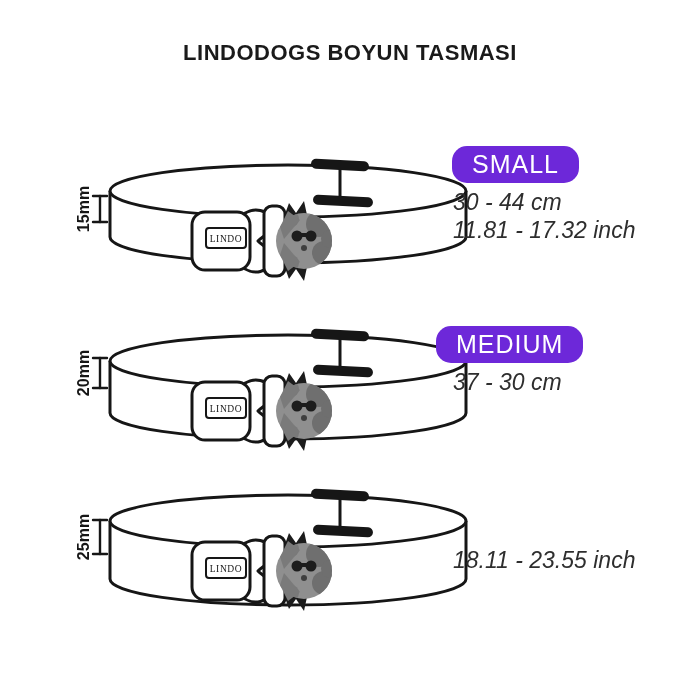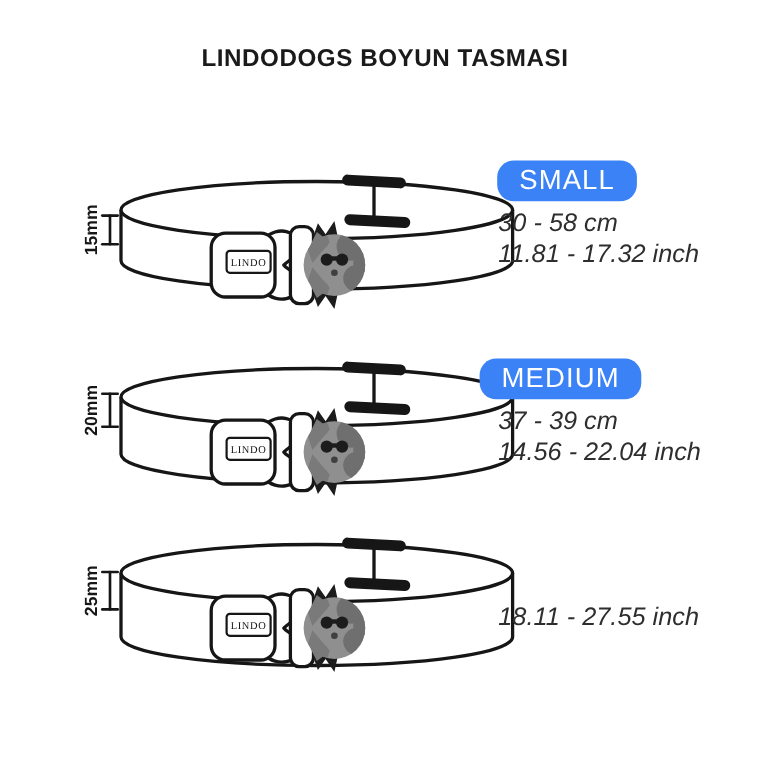--- a/index.html
+++ b/index.html
@@ -34,21 +34,21 @@
   .mm-label.r0 { top:199px; }
   .mm-label.r1 { top:363px; }
   .mm-label.r2 { top:527px; }
 
   .bracket { position:absolute; left:90px; width:20px; }
   .bracket.r0 { top:194px; height:30px; }
   .bracket.r1 { top:356px; height:34px; }
   .bracket.r2 { top:518px; height:38px; }
   .bracket line { stroke:#161616; stroke-width:2.4; stroke-linecap:round; }
   .size-badge {
-    display:inline-block; background:#3b82f6; color:#ffffff;
+    display:inline-block; background:#6d28d9; color:#ffffff;
     font-size:25px; font-weight:400; letter-spacing:1px;
     height:37px; line-height:37px; padding:0 20px; border-radius:15px;
   }
   .badge.r0 { position:absolute; left:452px; top:146px; }
   .badge.r1 { position:absolute; left:436px; top:326px; }
   .badge.r2 { position:absolute; left:452px; top:476px; }
   .range {
     position:absolute; left:453px; font-style:italic; font-size:23px;
     color:#2e2e2e; white-space:nowrap;
   }
@@ -108,50 +108,49 @@
   </svg>
   <svg class="collar r0" viewBox="0 0 400 175">
     <path class="band" d="M 22 40 L 22 86 A 178 26 0 0 0 378 86 L 378 40"></path>
     <ellipse class="band" cx="200" cy="40" rx="178" ry="26"></ellipse>
     <use href="#adjuster"></use>
     <use href="#buckle-shape"></use>
     <text x="138" y="91" class="lindo-text">LINDO</text>
     <use href="#charm-shape"></use>
   </svg>
   <div class="badge r0"><span class="size-badge">SMALL</span></div>
-  <div class="range cm r0">30 - 58 cm</div>
+  <div class="range cm r0">30 - 44 cm</div>
   <div class="range inch r0">11.81 - 17.32 inch</div>
 
   <div class="mm-label r1">20mm</div>
   <svg class="bracket r1" viewBox="0 0 20 34">
     <line x1="3" y1="2" x2="17" y2="2"></line>
       <line x1="10" y1="2" x2="10" y2="32"></line>
       <line x1="3" y1="32" x2="17" y2="32"></line>
   </svg>
   <svg class="collar r1" viewBox="0 0 400 175">
     <path class="band" d="M 22 40 L 22 92 A 178 26 0 0 0 378 92 L 378 40"></path>
     <ellipse class="band" cx="200" cy="40" rx="178" ry="26"></ellipse>
     <use href="#adjuster"></use>
     <use href="#buckle-shape"></use>
     <text x="138" y="91" class="lindo-text">LINDO</text>
     <use href="#charm-shape"></use>
   </svg>
   <div class="badge r1"><span class="size-badge">MEDIUM</span></div>
-  <div class="range cm r1">37 - 39 cm</div>
-  <div class="range inch r1">14.56 - 22.04 inch</div>
+  <div class="range cm r1">37 - 30 cm</div>
 
   <div class="mm-label r2">25mm</div>
   <svg class="bracket r2" viewBox="0 0 20 38">
     <line x1="3" y1="2" x2="17" y2="2"></line>
       <line x1="10" y1="2" x2="10" y2="36"></line>
       <line x1="3" y1="36" x2="17" y2="36"></line>
   </svg>
   <svg class="collar r2" viewBox="0 0 400 175">
     <path class="band" d="M 22 40 L 22 98 A 178 26 0 0 0 378 98 L 378 40"></path>
     <ellipse class="band" cx="200" cy="40" rx="178" ry="26"></ellipse>
     <use href="#adjuster"></use>
     <use href="#buckle-shape"></use>
     <text x="138" y="91" class="lindo-text">LINDO</text>
     <use href="#charm-shape"></use>
   </svg>
-  <div class="range inch r2">18.11 - 27.55 inch</div>
+  <div class="range inch r2">18.11 - 23.55 inch</div>
 
 </div>
 
 </body></html>

